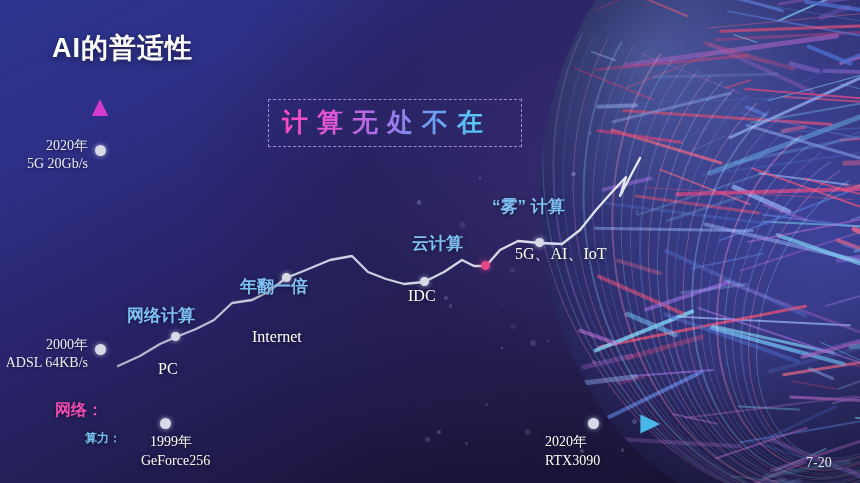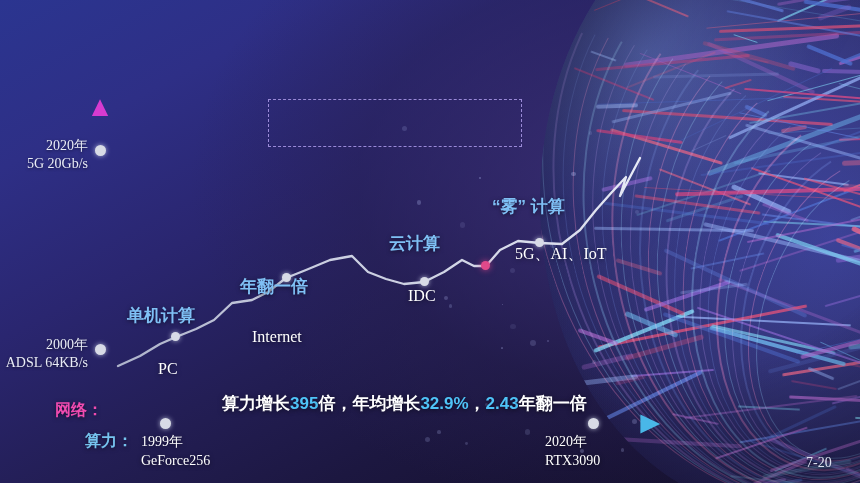--- a/index.html
+++ b/index.html
@@ -140,21 +140,21 @@
     text-shadow: 0 1px 4px rgba(0,0,0,0.55);
   }
   .row-lbl-net {
     color: #f04bb0;
     font-size: 16px;
     font-weight: bold;
     text-shadow: 0 1px 4px rgba(0,0,0,0.55);
   }
   .row-lbl-comp {
     color: #76c4ef;
-    font-size: 16px;
+    font-size: 12px;
     font-weight: bold;
     text-shadow: 0 1px 4px rgba(0,0,0,0.55);
   }
   .tick-lbl {
     color: #ffffff;
     font-size: 14px;
     text-shadow: 0 1px 4px rgba(0,0,0,0.55);
   }
   .stat {
     position: absolute;
@@ -403,22 +403,24 @@
       <div class="spark" style="width: 5.37403px; height: 5.37403px; left: 401.592px; top: 125.981px; opacity: 0.31;"></div>
       <div class="spark" style="width: 5.58775px; height: 5.58775px; left: 550.488px; top: 242.409px; opacity: 0.25;"></div>
       <div class="spark" style="width: 3.31461px; height: 3.31461px; left: 588.741px; top: 131.454px; opacity: 0.25;"></div>
       <div class="spark" style="width: 2.78997px; height: 2.78997px; left: 465.235px; top: 441.818px; opacity: 0.35;"></div>
       <div class="spark" style="width: 5.0379px; height: 5.0379px; left: 424.958px; top: 436.924px; opacity: 0.36;"></div>
       <div class="spark" style="width: 5.39067px; height: 5.39067px; left: 510.106px; top: 268.02px; opacity: 0.22;"></div>
       <div class="spark" style="width: 3.29045px; height: 3.29045px; left: 484.91px; top: 402.86px; opacity: 0.34;"></div>
       <div class="spark" style="width: 4.41302px; height: 4.41302px; left: 571.259px; top: 171.776px; opacity: 0.58;"></div>
     </div>
 
+  <div class="title">AI的普适性</div>
 
   <div class="callout"></div>
+  <div class="callout-text">计算无处不在</div>
 
   <svg class="chart-svg" viewBox="0 0 860 483">
     <defs>
       <marker id="arrowPink" markerWidth="7" markerHeight="7" refX="3.2" refY="3.2" orient="auto">
         <path d="M0,0 L6.6,3.2 L0,6.4 z" fill="#d63bd0"></path>
       </marker>
       <marker id="arrowCyan" markerWidth="7" markerHeight="7" refX="3.2" refY="3.2" orient="auto">
         <path d="M0,0 L6.6,3.2 L0,6.4 z" fill="#49b7e8"></path>
       </marker>
       <linearGradient id="gradVert" x1="0" y1="1" x2="0" y2="0">
@@ -457,35 +459,32 @@
 
   <div class="lbl axis-lbl lbl-serif" style="left:0px; top:138px; width:88px;">2020年</div>
   <div class="lbl axis-lbl lbl-serif" style="left:0px; top:156px; width:88px;">5G 20Gb/s</div>
 
   <div class="lbl axis-lbl lbl-serif" style="left:0px; top:337px; width:88px;">2000年</div>
   <div class="lbl axis-lbl lbl-serif" style="left:-10px; top:355px; width:98px;">ADSL 64KB/s</div>
 
   <div class="lbl row-lbl-net" style="left:55px; top:401px;">网络：</div>
   <div class="lbl row-lbl-comp" style="left:85px; top:432px;">算力：</div>
 
-  <div class="lbl tick-lbl lbl-serif" style="left:141px; top:434px;">1999年</div>
+  <div class="lbl tick-lbl lbl-serif" style="left:150px; top:434px;">1999年</div>
   <div class="lbl tick-lbl lbl-serif" style="left:141px; top:453px;">GeForce256</div>
 
   <div class="lbl tick-lbl lbl-serif" style="left:545px; top:434px;">2020年</div>
   <div class="lbl tick-lbl lbl-serif" style="left:545px; top:453px;">RTX3090</div>
 
-  <div class="lbl node-cn" style="left:127px; top:306px;">单机计算</div>
+  <div class="lbl node-cn" style="left:127px; top:306px;">网络计算</div>
   <div class="lbl node-cn" style="left:240px; top:277px;">年翻一倍</div>
-  <div class="lbl node-cn" style="left:389px; top:234px;text-align:right;">云计算</div>
+  <div class="lbl node-cn" style="left:412px; top:234px;text-align:right;">云计算</div>
   <div class="lbl node-cn" style="left:492px; top:197px;">“雾” 计算</div>
 
   <div class="lbl node-en lbl-serif" style="left:158px; top:360px;">PC</div>
   <div class="lbl node-en lbl-serif" style="left:252px; top:328px;">Internet</div>
   <div class="lbl node-en lbl-serif" style="left:408px; top:287px;">IDC</div>
   <div class="lbl node-en lbl-serif" style="left:515px; top:245px;">5G、AI、IoT</div>
 
-  <div class="stat">
-    <span>算力增长</span><span class="num">395</span><span>倍，年均增长</span><span class="num">32.9%</span><span>，</span><span class="num">2.43</span><span>年翻一倍</span>
-  </div>
 
   <div class="pageno">7-20</div>
 
 </div>
 
 </body></html>

